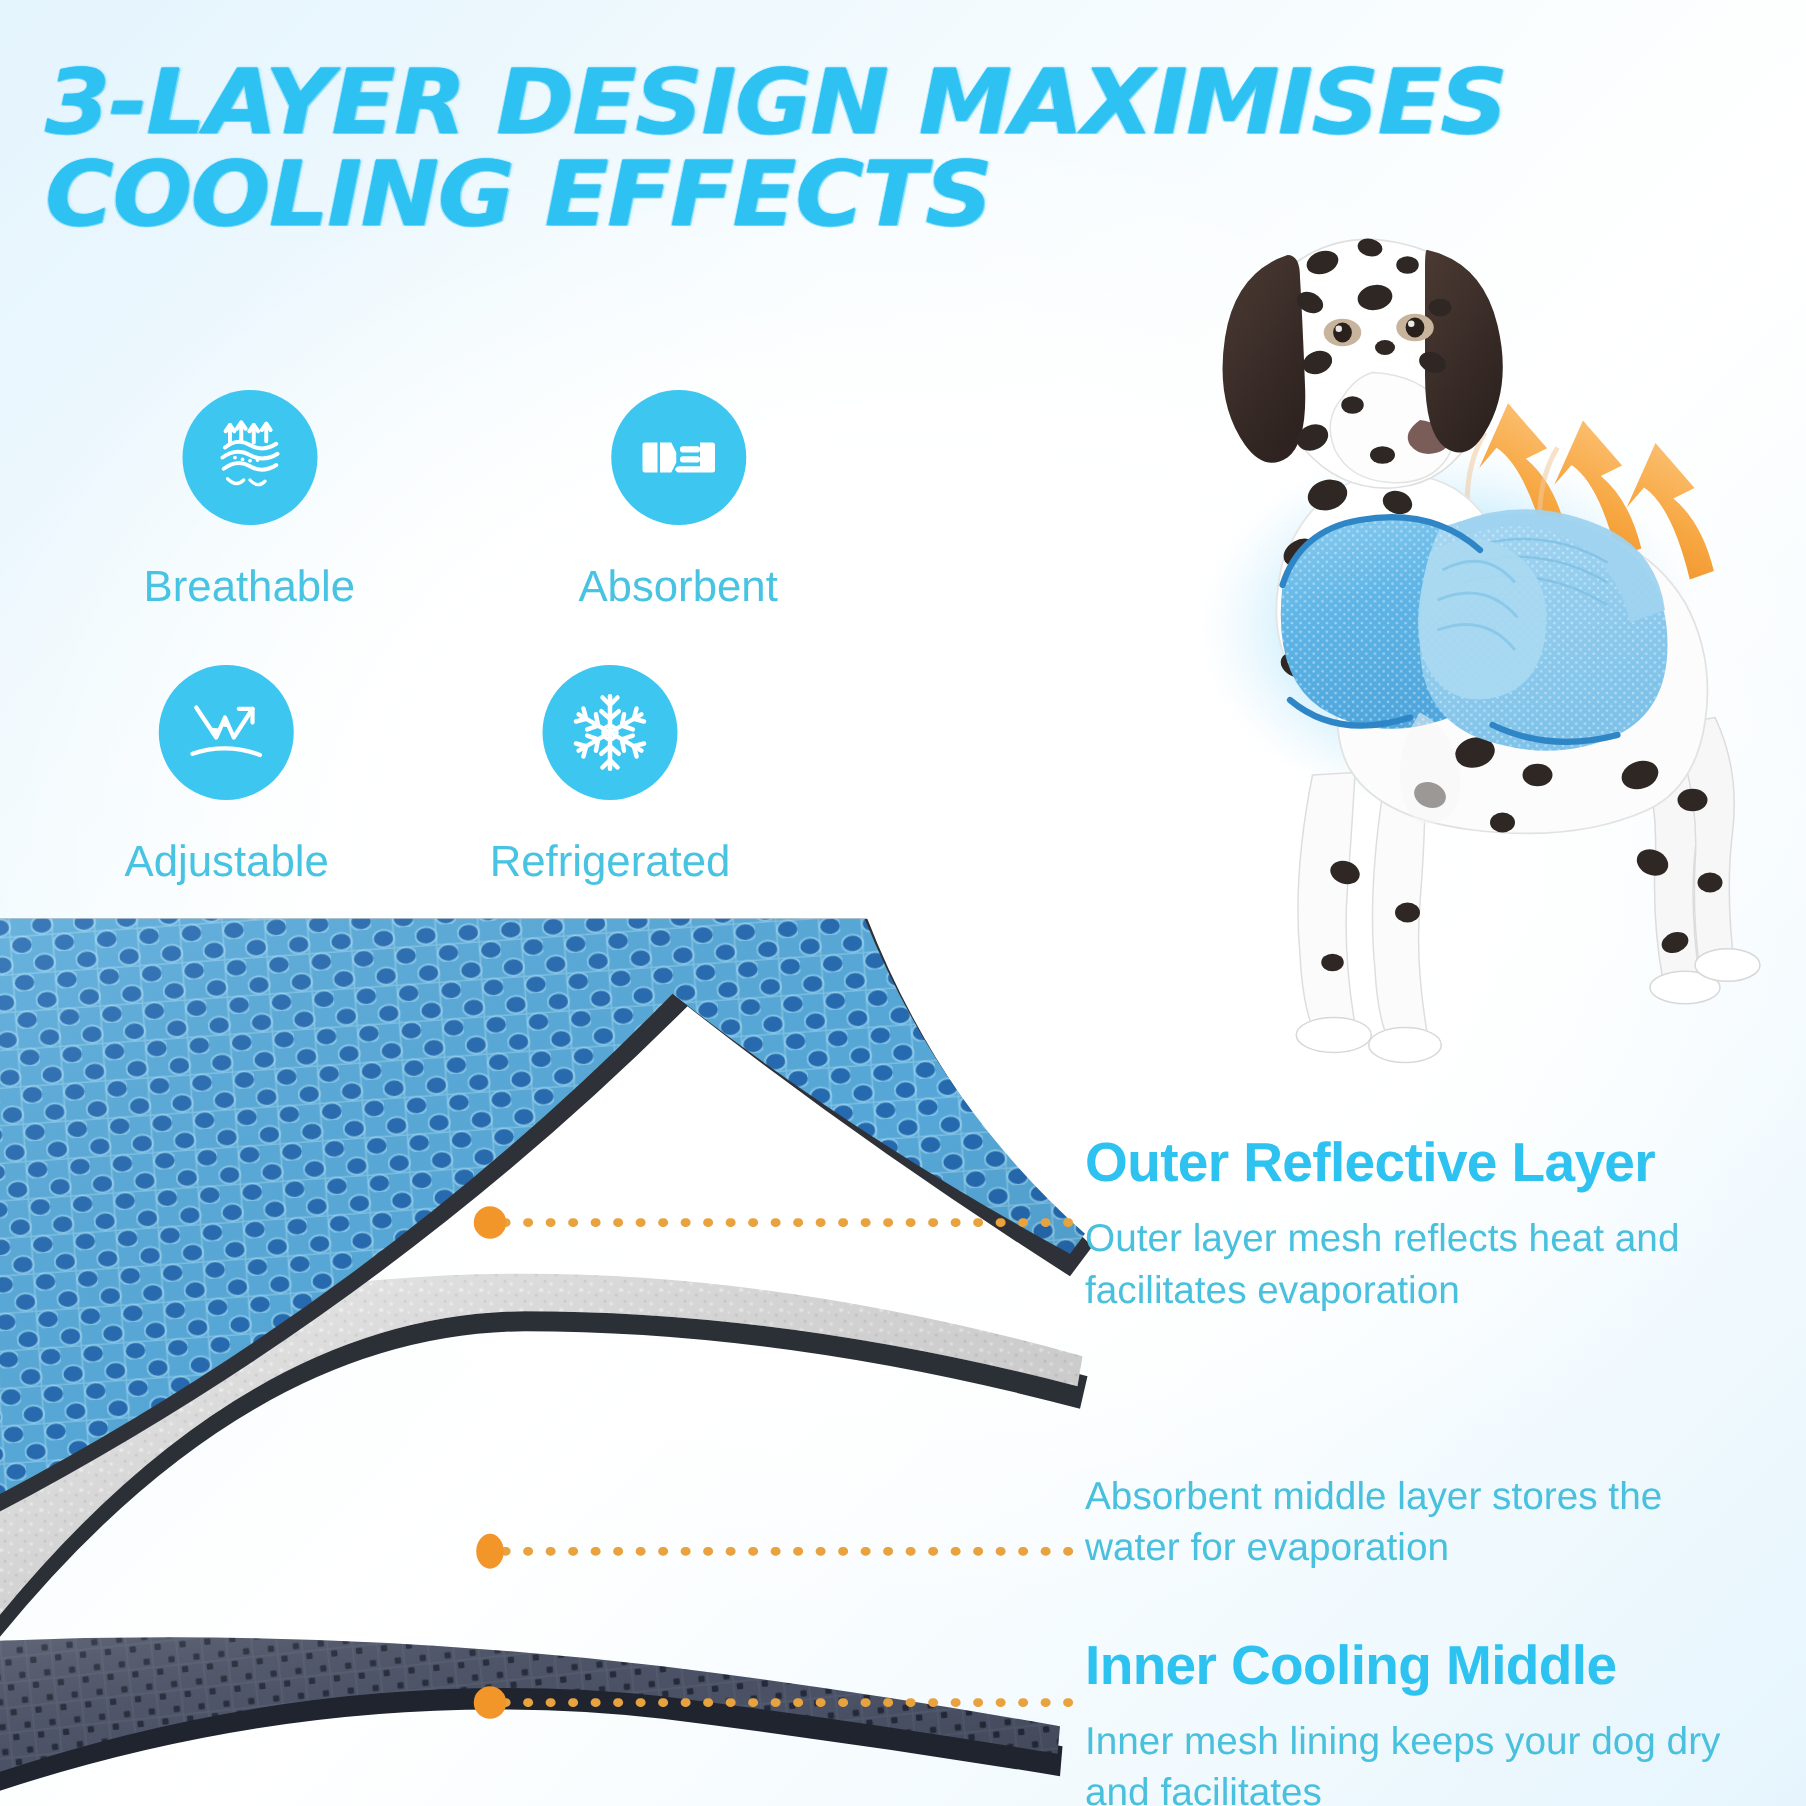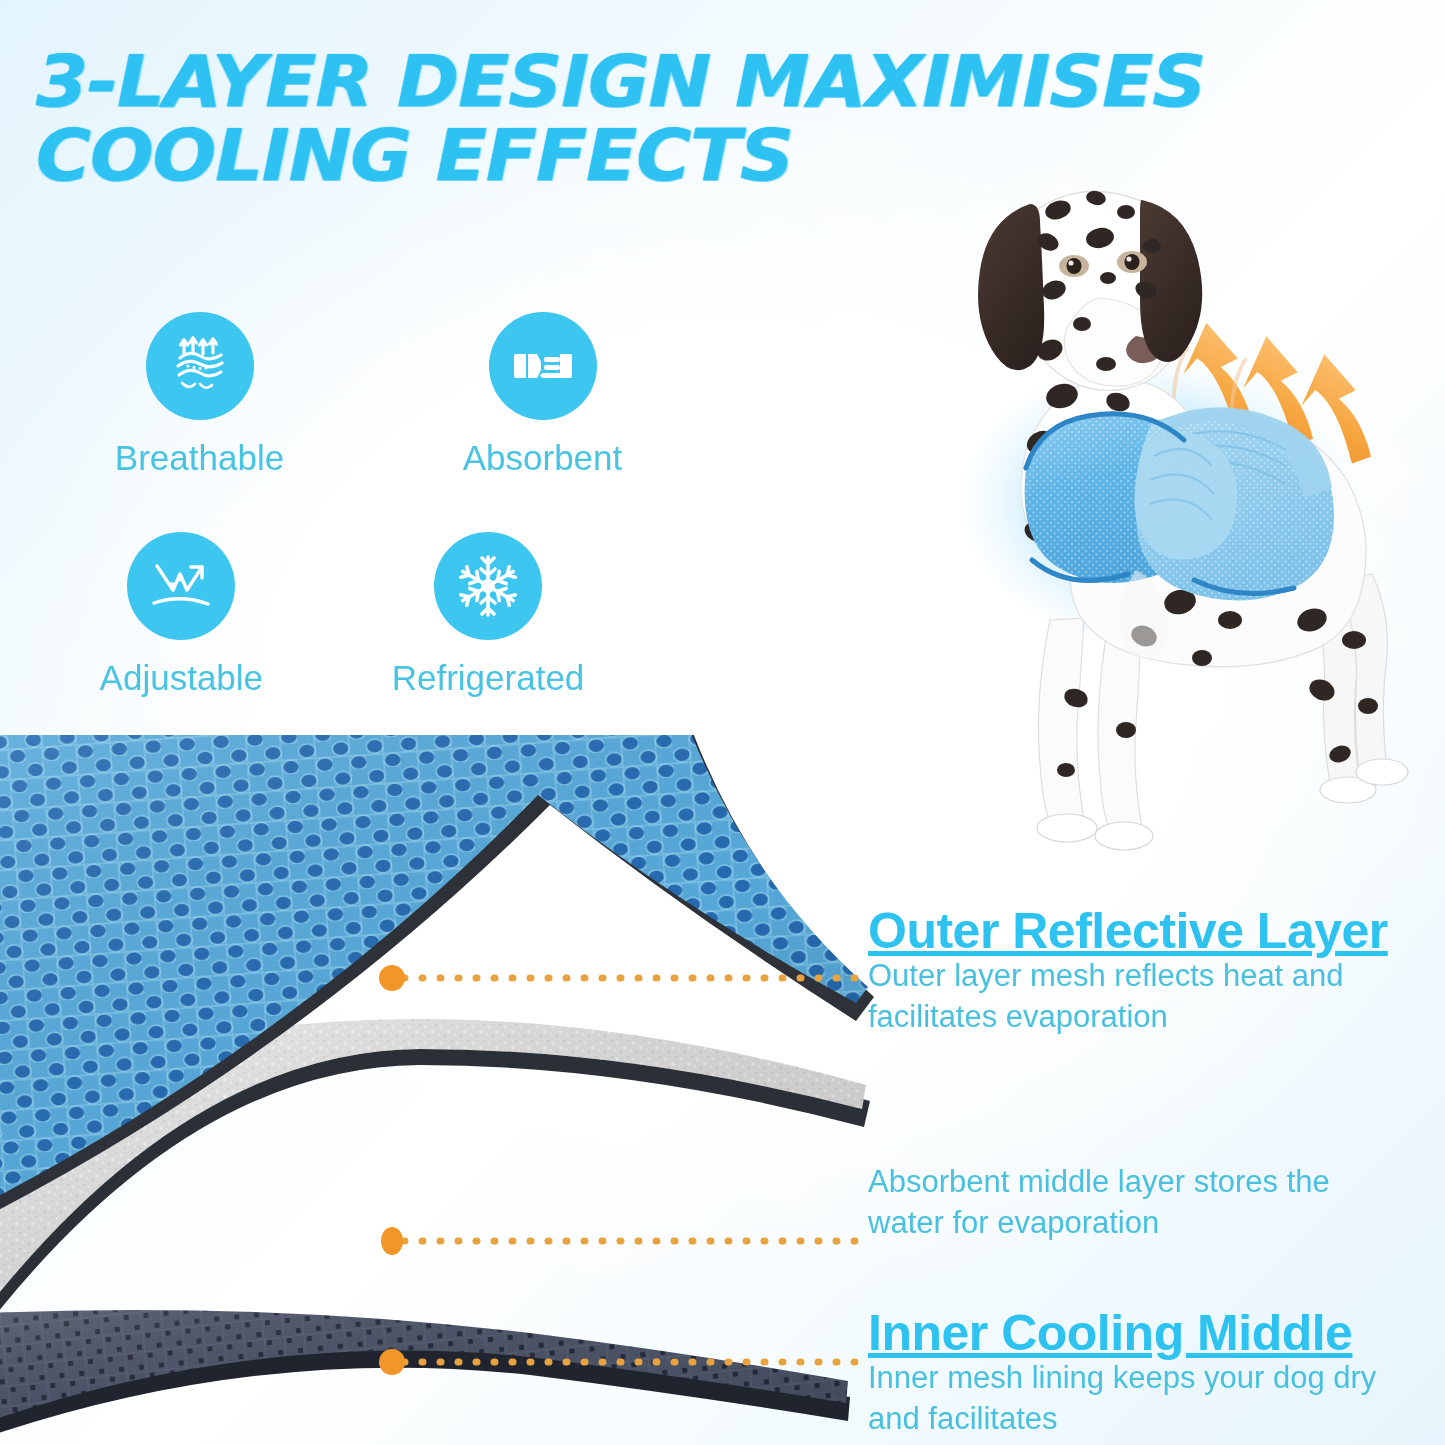--- a/index.html
+++ b/index.html
@@ -65,21 +65,21 @@
     height: 108px;
     border-radius: 50%;
     background: #3dc6f0;
     display: flex;
     align-items: center;
     justify-content: center;
     box-shadow: 0 0 0 0 rgba(0,0,0,0);
   }
   .feat-circle svg { display: block; }
   .feat-label {
-    margin-top: 18px;
+    margin-top: 30px;
     font-size: 35px;
     color: #48c3e2;
     letter-spacing: 0px;
     white-space: nowrap;
   }
 
   
   .dog-wrap {
     position: absolute;
     left: 930px;
@@ -99,32 +99,31 @@
   }
   .layers svg { display: block; }
 
   
   .leaders { position: absolute; left: 0; top: 0; width: 1445px; height: 1445px; pointer-events: none; }
 
   
   .callout { position: absolute; }
   .callout-title {
     font-weight: bold;
-    font-size: 50px;
+    font-size: 44px;
     color: #2dc2f0;
     line-height: 46px;
     white-space: nowrap;
     letter-spacing: -0.5px;
-    text-decoration: underline;
   }
   .callout-body {
     font-size: 31px;
     color: #49c0dd;
     line-height: 41px;
-    margin-top: 1px;
+    margin-top: 16px;
     max-width: 520px;
   }
   #callout-outer  { left: 868px; top: 908px; }
   #callout-middle { left: 868px; top: 1160px; }
   #callout-inner  { left: 868px; top: 1310px; }
 </style>
 </head>
 <body>
 
 <div id="page">

